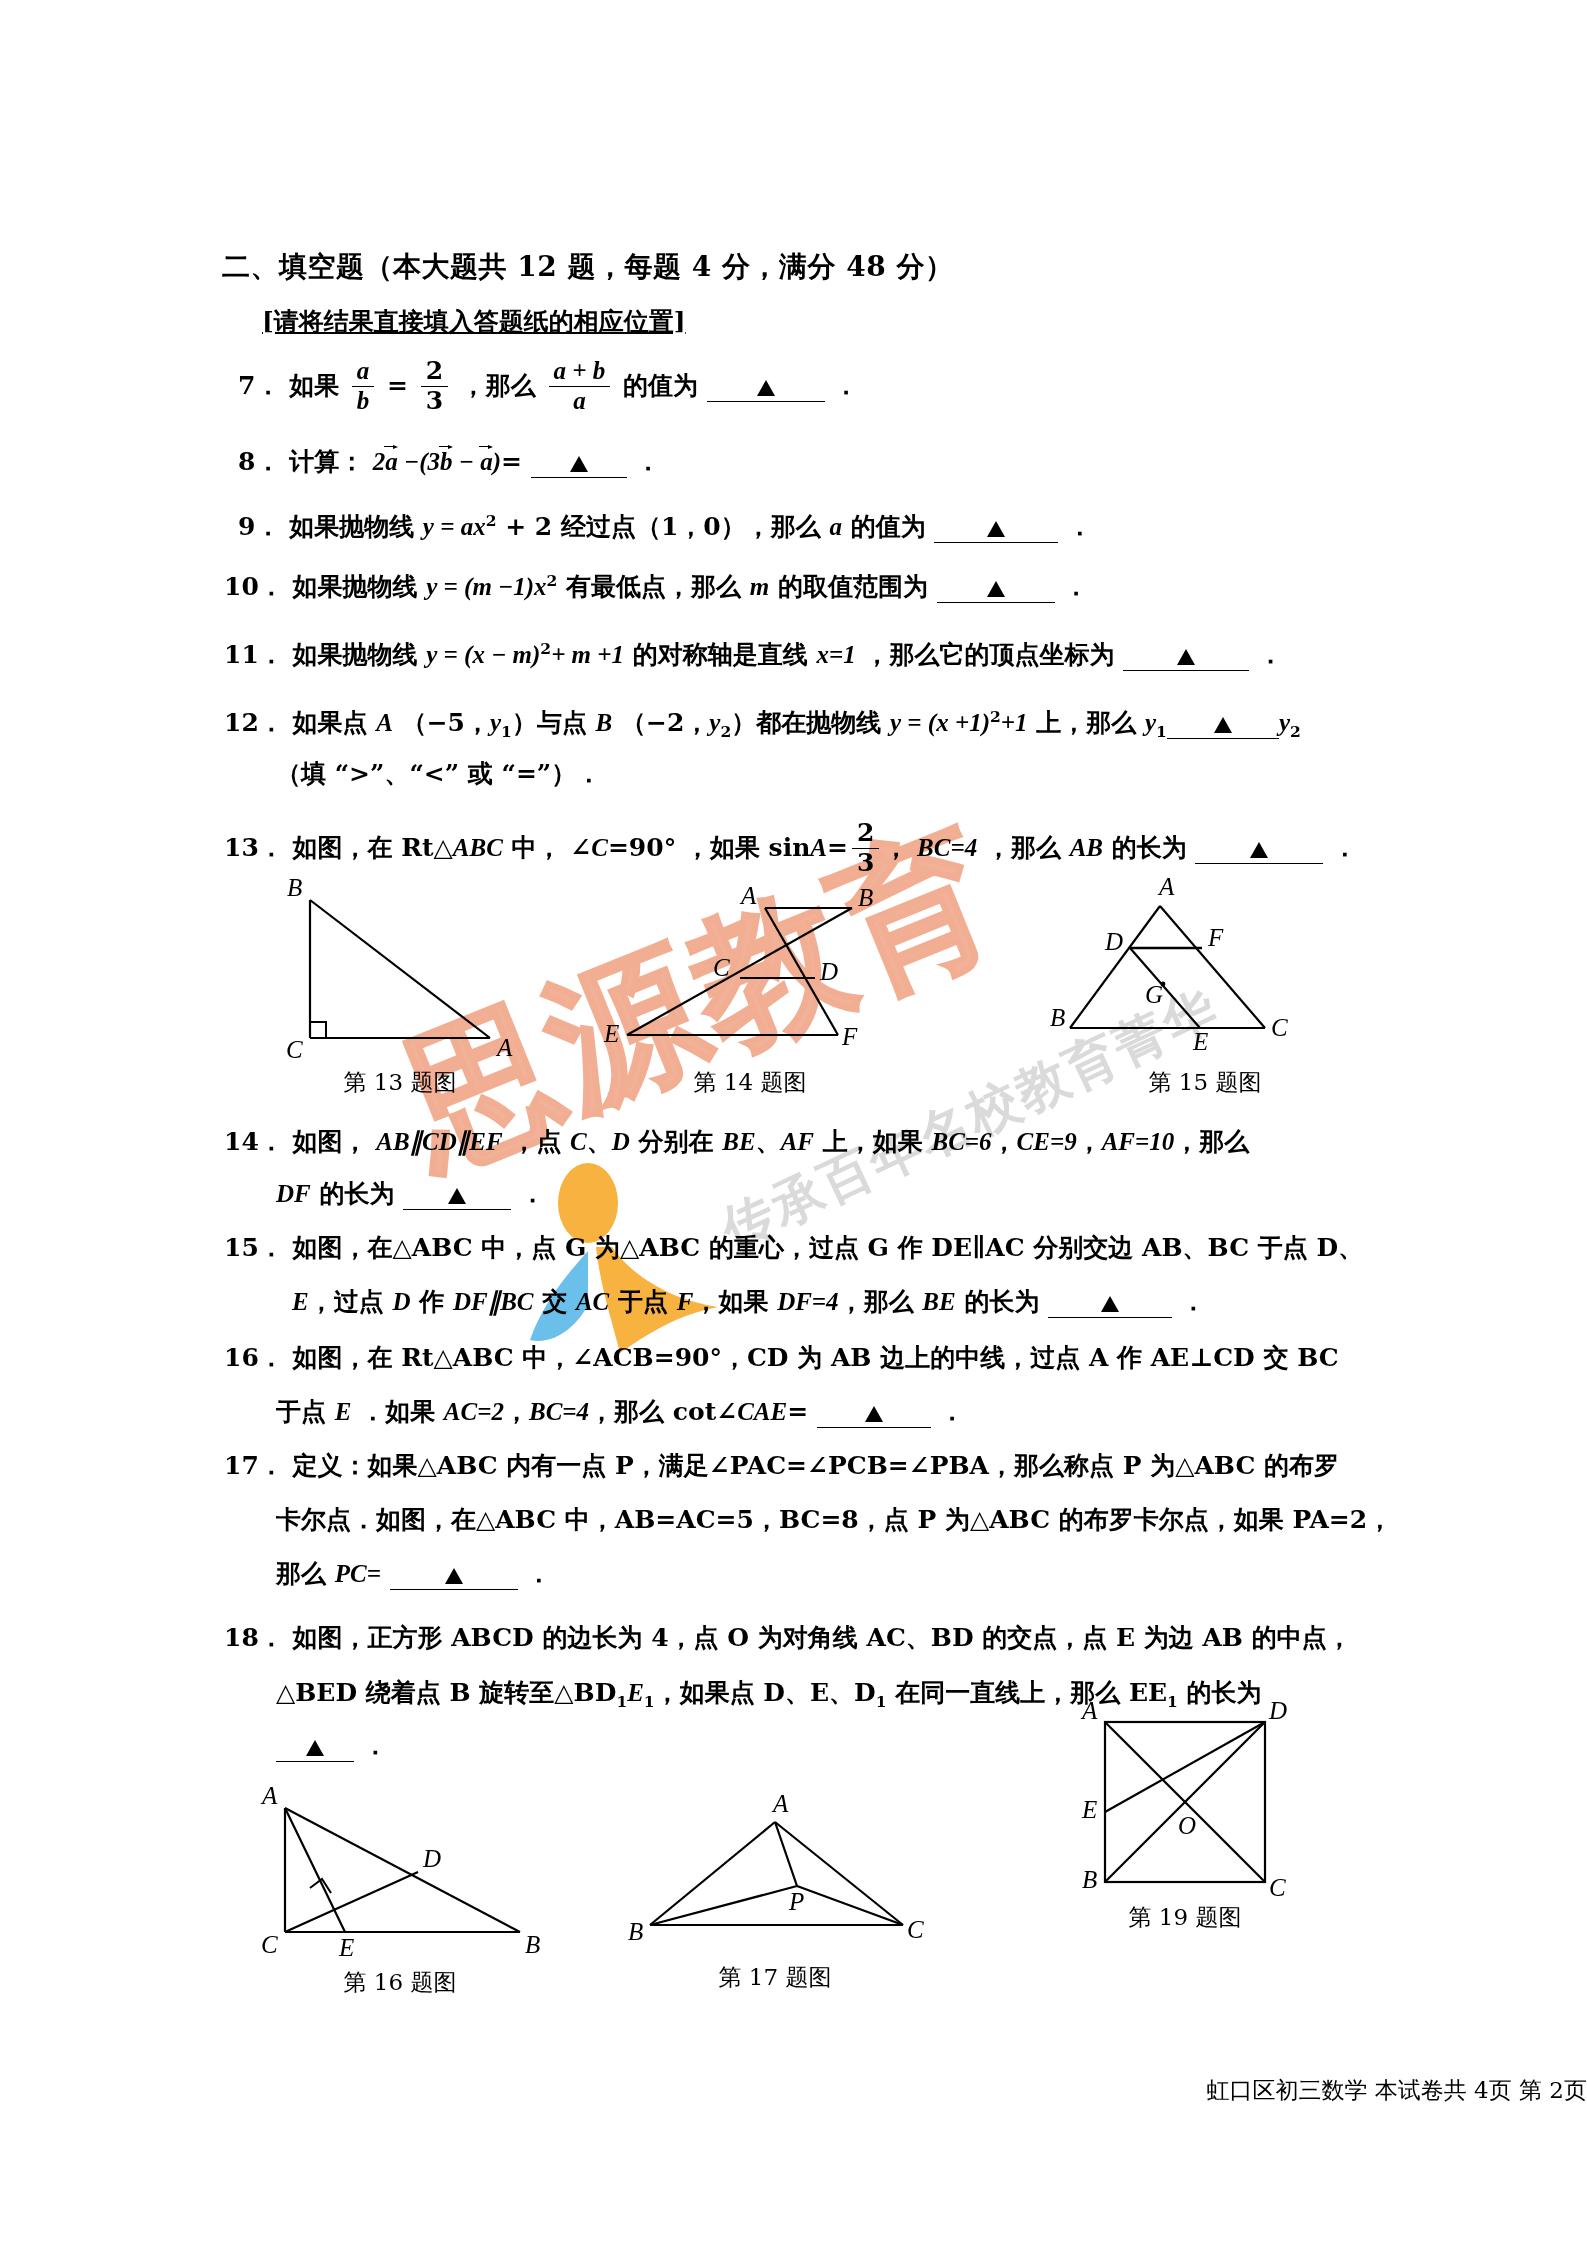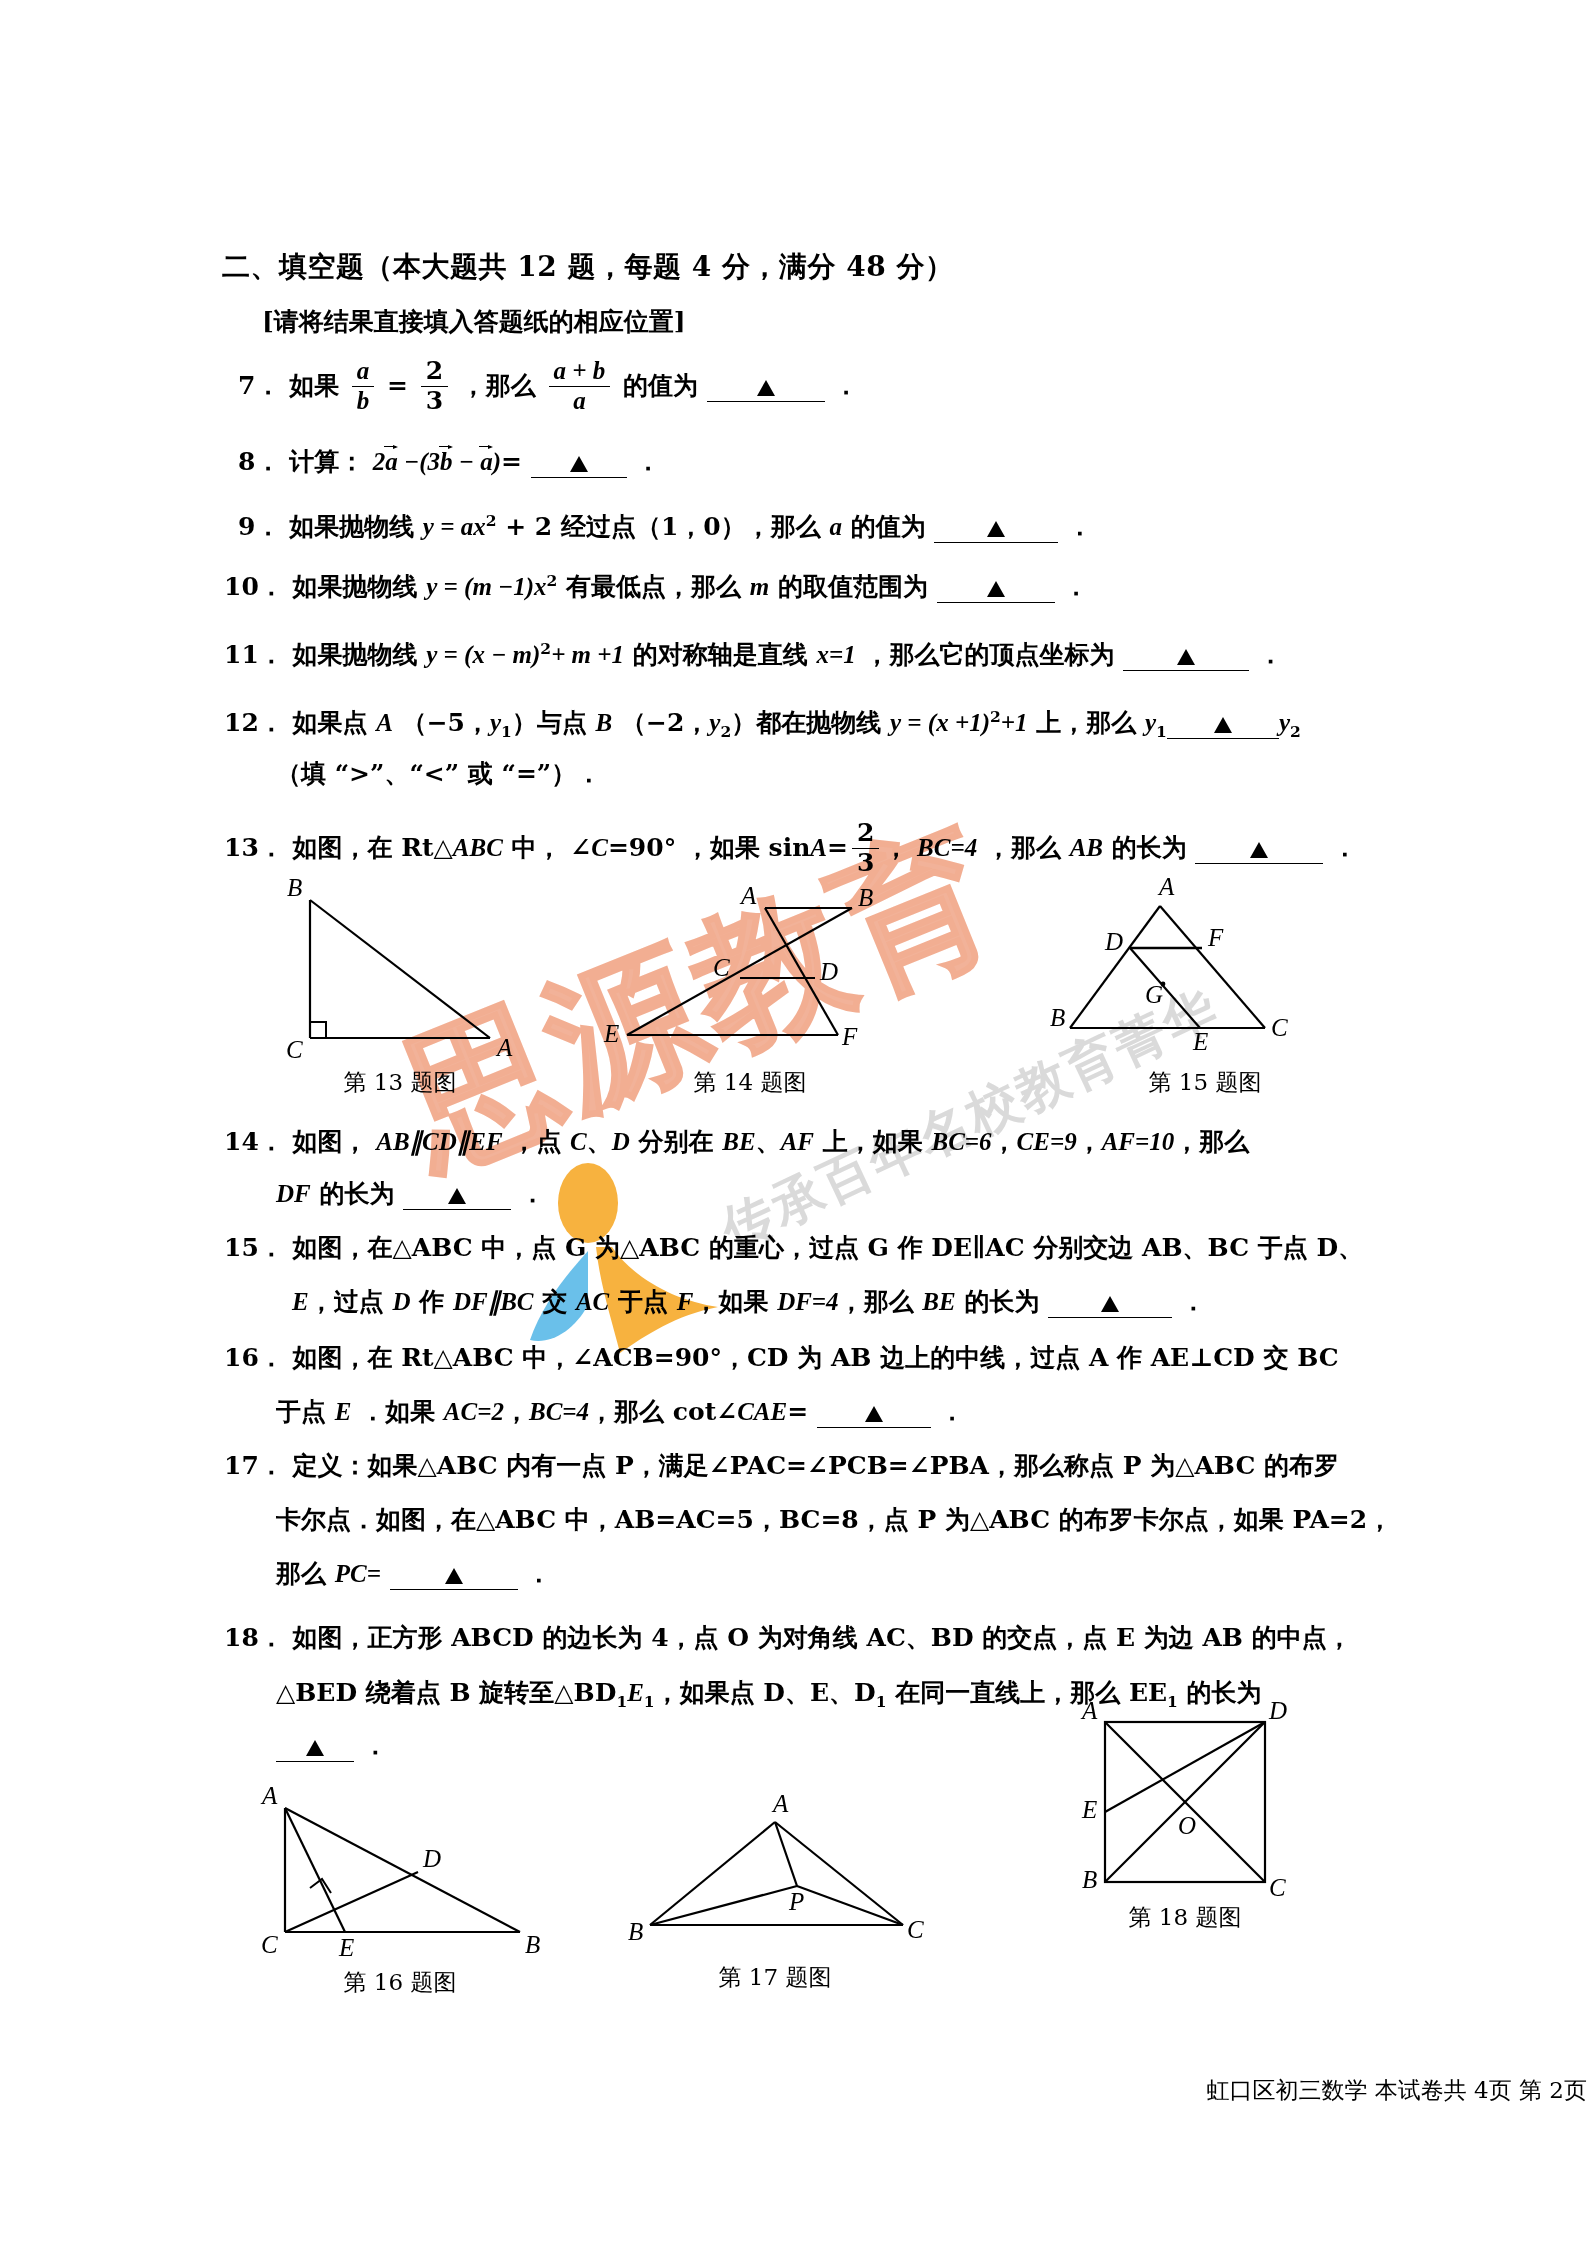--- a/index.html
+++ b/index.html
@@ -35,21 +35,21 @@
              opacity:.92; }
 
   
   .content { position:absolute; left:0; top:0; width:100%; z-index:10; }
 
   .sec-title { position:absolute; left:222px; top:248px;
                font-weight:bold; font-size:28px; letter-spacing:.5px;
                font-family:"DejaVu Serif", serif; white-space:nowrap;}
   .sec-note  { position:absolute; left:262px; top:305px;
                font-weight:bold; font-size:25px;
-               font-family:"DejaVu Serif", serif; white-space:nowrap;}
+               font-family:"DejaVu Serif", serif; white-space:nowrap;text-decoration:underline;}
 
   .q { position:absolute; font-size:25px; line-height:1.15; white-space:nowrap;
        font-family:"DejaVu Serif", serif;font-weight:bold; }
   .q .num { display:inline-block; }
   .it { font-style:italic; font-family:"Liberation Serif", serif; }
   .up { font-style:normal; }
   .ch { font-family:"DejaVu Serif", serif; font-style:normal; }
 
   
   .frac { display:inline-block; vertical-align:middle; text-align:center;
@@ -371,19 +371,19 @@
         <line x1="45" y1="22" x2="205" y2="182" stroke="#000" stroke-width="2.2"></line>
         <line x1="205" y1="22" x2="45" y2="182" stroke="#000" stroke-width="2.2"></line>
         <line x1="45" y1="112" x2="205" y2="22" stroke="#000" stroke-width="2.2"></line>
         <text class="lbl" x="22" y="19">A</text>
         <text class="lbl" x="209" y="19">D</text>
         <text class="lbl" x="22" y="118">E</text>
         <text class="lbl" x="118" y="134">O</text>
         <text class="lbl" x="22" y="188">B</text>
         <text class="lbl" x="209" y="196">C</text>
       </svg>
-      <div class="fig-cap">第 18 题图</div>
+      <div class="fig-cap">第 19 题图</div>
     </div>
 
     <div class="footer">虹口区初三数学   本试卷共 4页   第 2页</div>
 
   </div>
 </div>
 
 </body></html>

